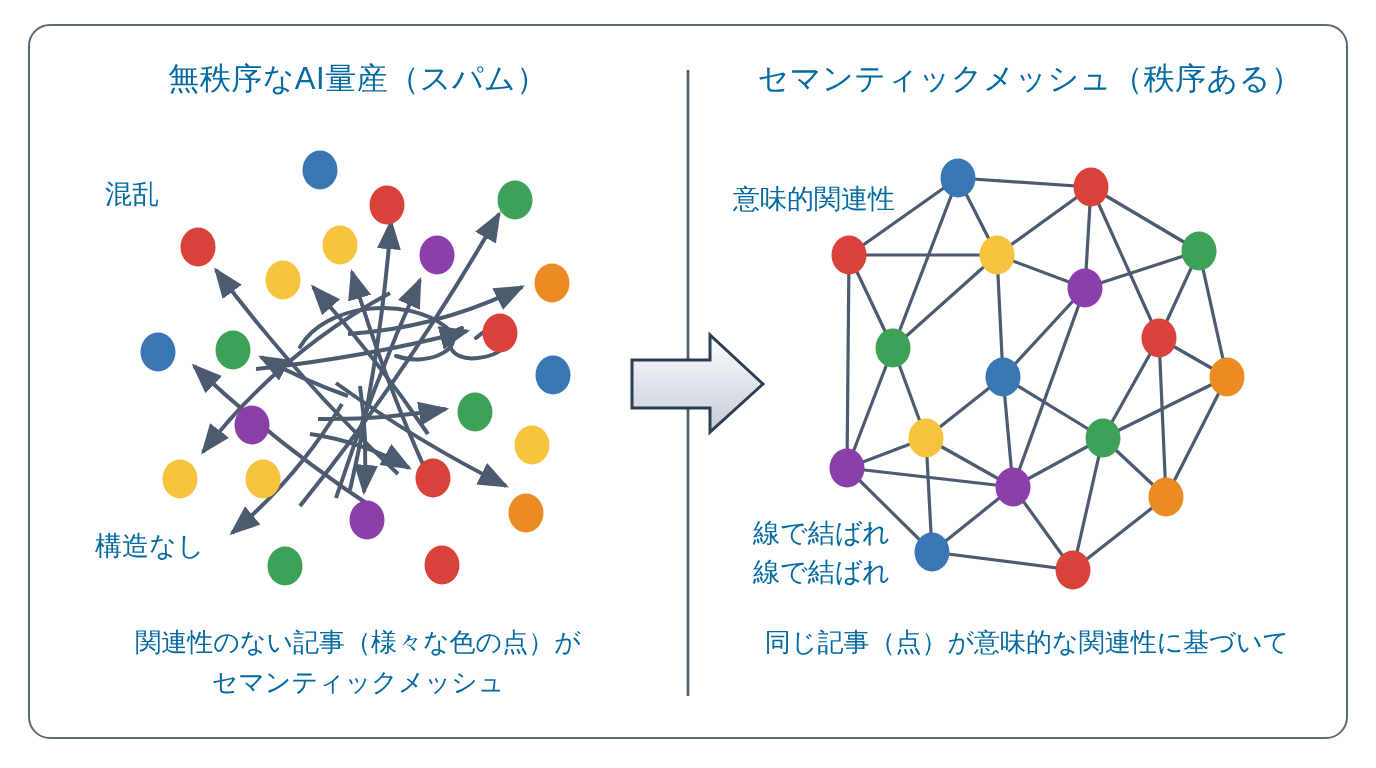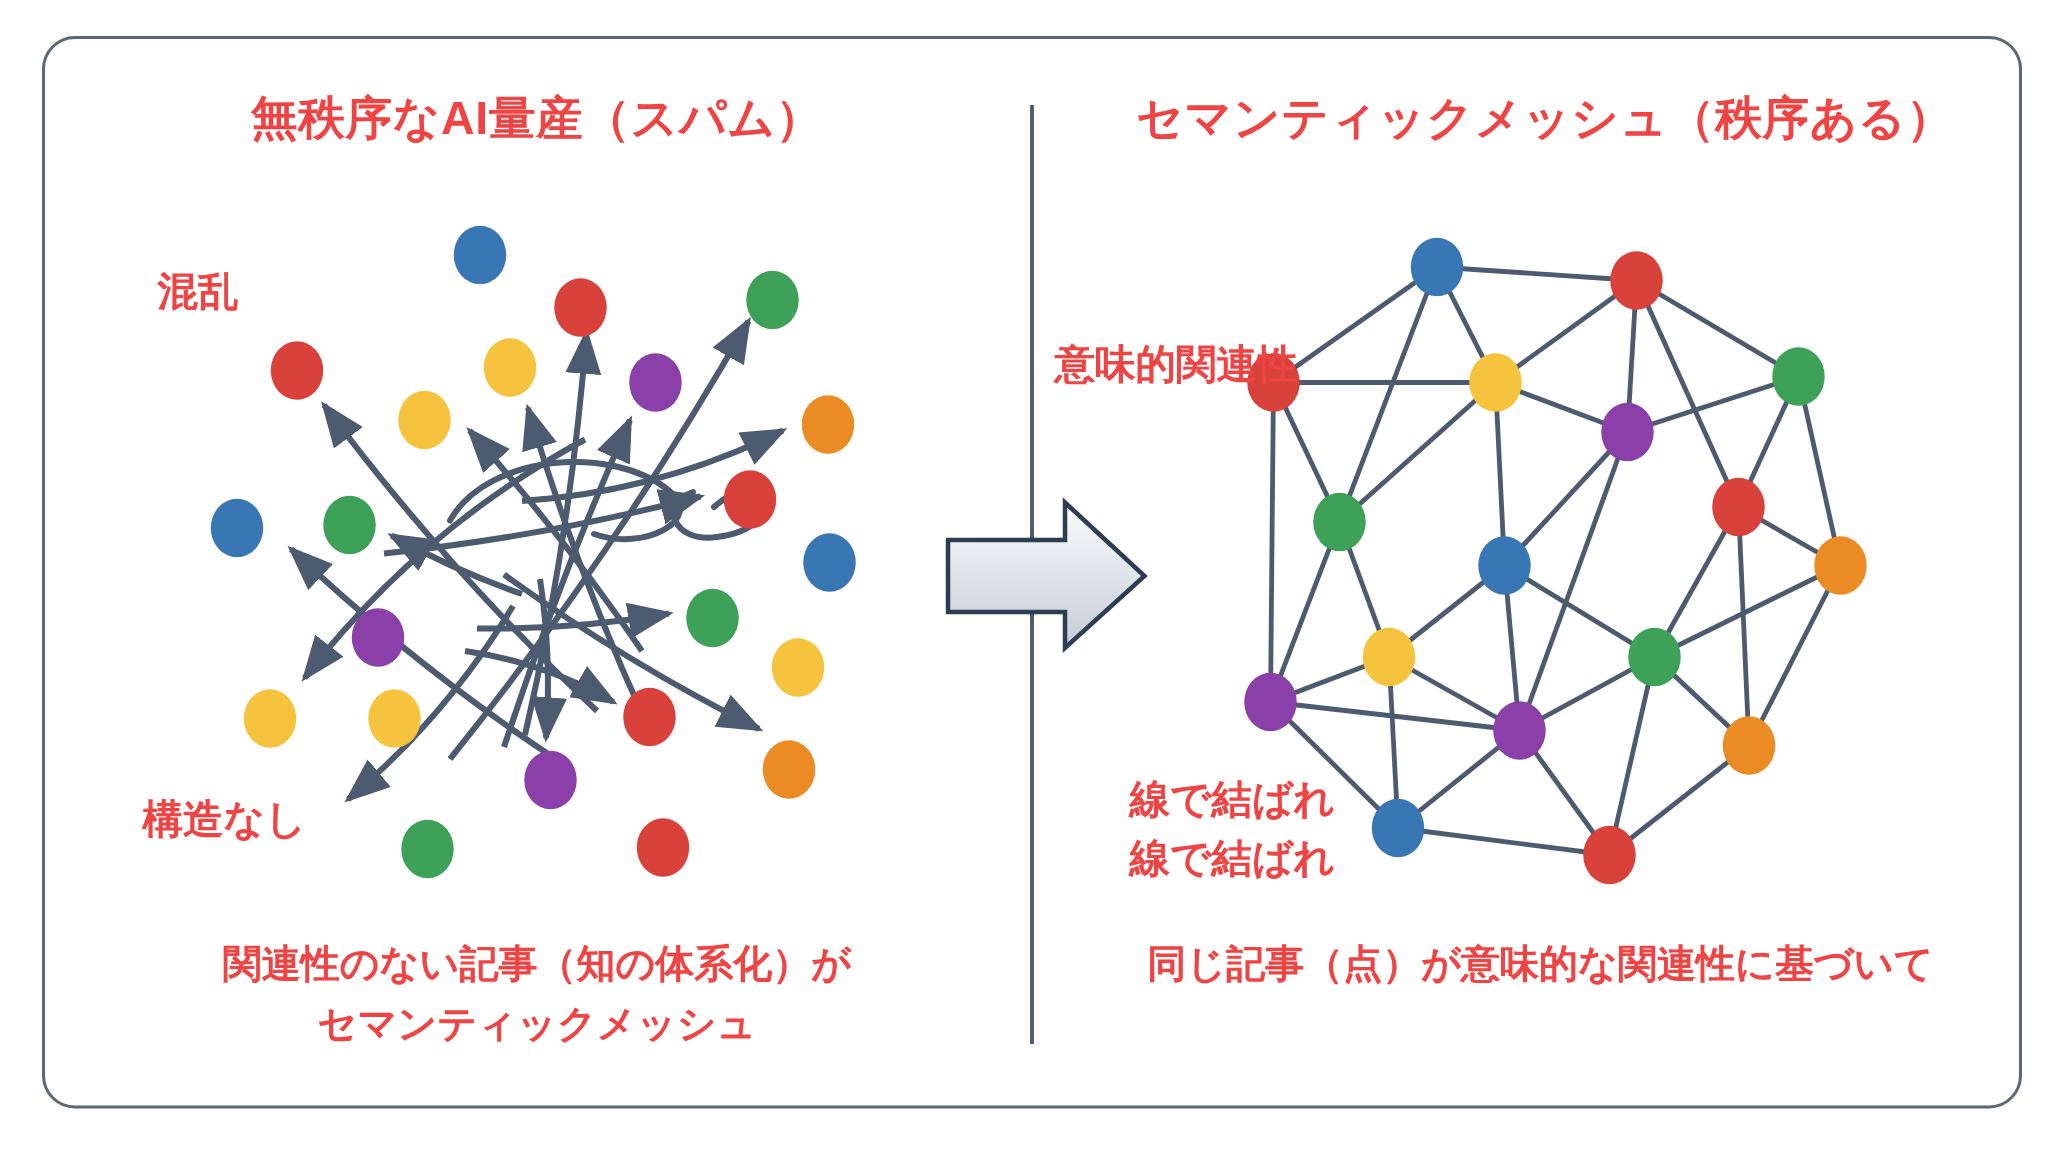--- a/index.html
+++ b/index.html
@@ -13,22 +13,22 @@
   .frame{
     position:absolute;
     left:28px;top:24px;right:28px;bottom:29px;
     border:2.5px solid #5b6878;
     border-radius:22px;
     pointer-events:none;
   }
   #art{position:absolute;left:0;top:0;}
   .txt{
     position:absolute;
-    color:#ef4444;
-    font-weight:700;
+    color:#0369a1;
+    font-weight:400;
     white-space:nowrap;
   }
   .panel-title{width:660px;text-align:center;font-size:31px;letter-spacing:.5px;}
   .side-label{font-size:27px;}
   .caption{width:670px;text-align:center;font-size:26px;line-height:1.55;}
   .two-line{line-height:1.45;}
 </style>
 </head>
 <body>
 
@@ -147,26 +147,26 @@
       <ellipse cx="1073" cy="570" rx="17.5" ry="19.5" fill="#d8423a"></ellipse>
       <polygon points="632,360 710,360 710,335 763,384 710,432 710,408 632,408" fill="url(#ag)" stroke="#2d3e54" stroke-width="3" stroke-linejoin="miter"></polygon>
     </svg>
 
   <div class="txt panel-title" style="left:28px;top:58px;">無秩序なAI量産（スパム）</div>
   <div class="txt panel-title" style="left:700px;top:58px;">セマンティックメッシュ（秩序ある）</div>
 
   <div class="txt side-label" style="left:105px;top:176px;text-align:center;">混乱</div>
   <div class="txt side-label" style="left:95px;top:528px;">構造なし</div>
 
-  <div class="txt side-label" style="left:703px;top:181px;margin-top:44px;">意味的関連性</div>
+  <div class="txt side-label" style="left:733px;top:181px;">意味的関連性</div>
   <div class="txt side-label two-line" style="left:753px;top:514px;">
     <div>線で結ばれ</div>
     <div>線で結ばれ</div>
   </div>
 
   <div class="txt caption" style="left:23px;top:622px;">
-    <div>関連性のない記事（知の体系化）が</div>
+    <div>関連性のない記事（様々な色の点）が</div>
     <div>セマンティックメッシュ</div>
   </div>
   <div class="txt caption" style="left:692px;top:622px;">
     <div>同じ記事（点）が意味的な関連性に基づいて</div>
   </div>
 </div>
 
 </body></html>

